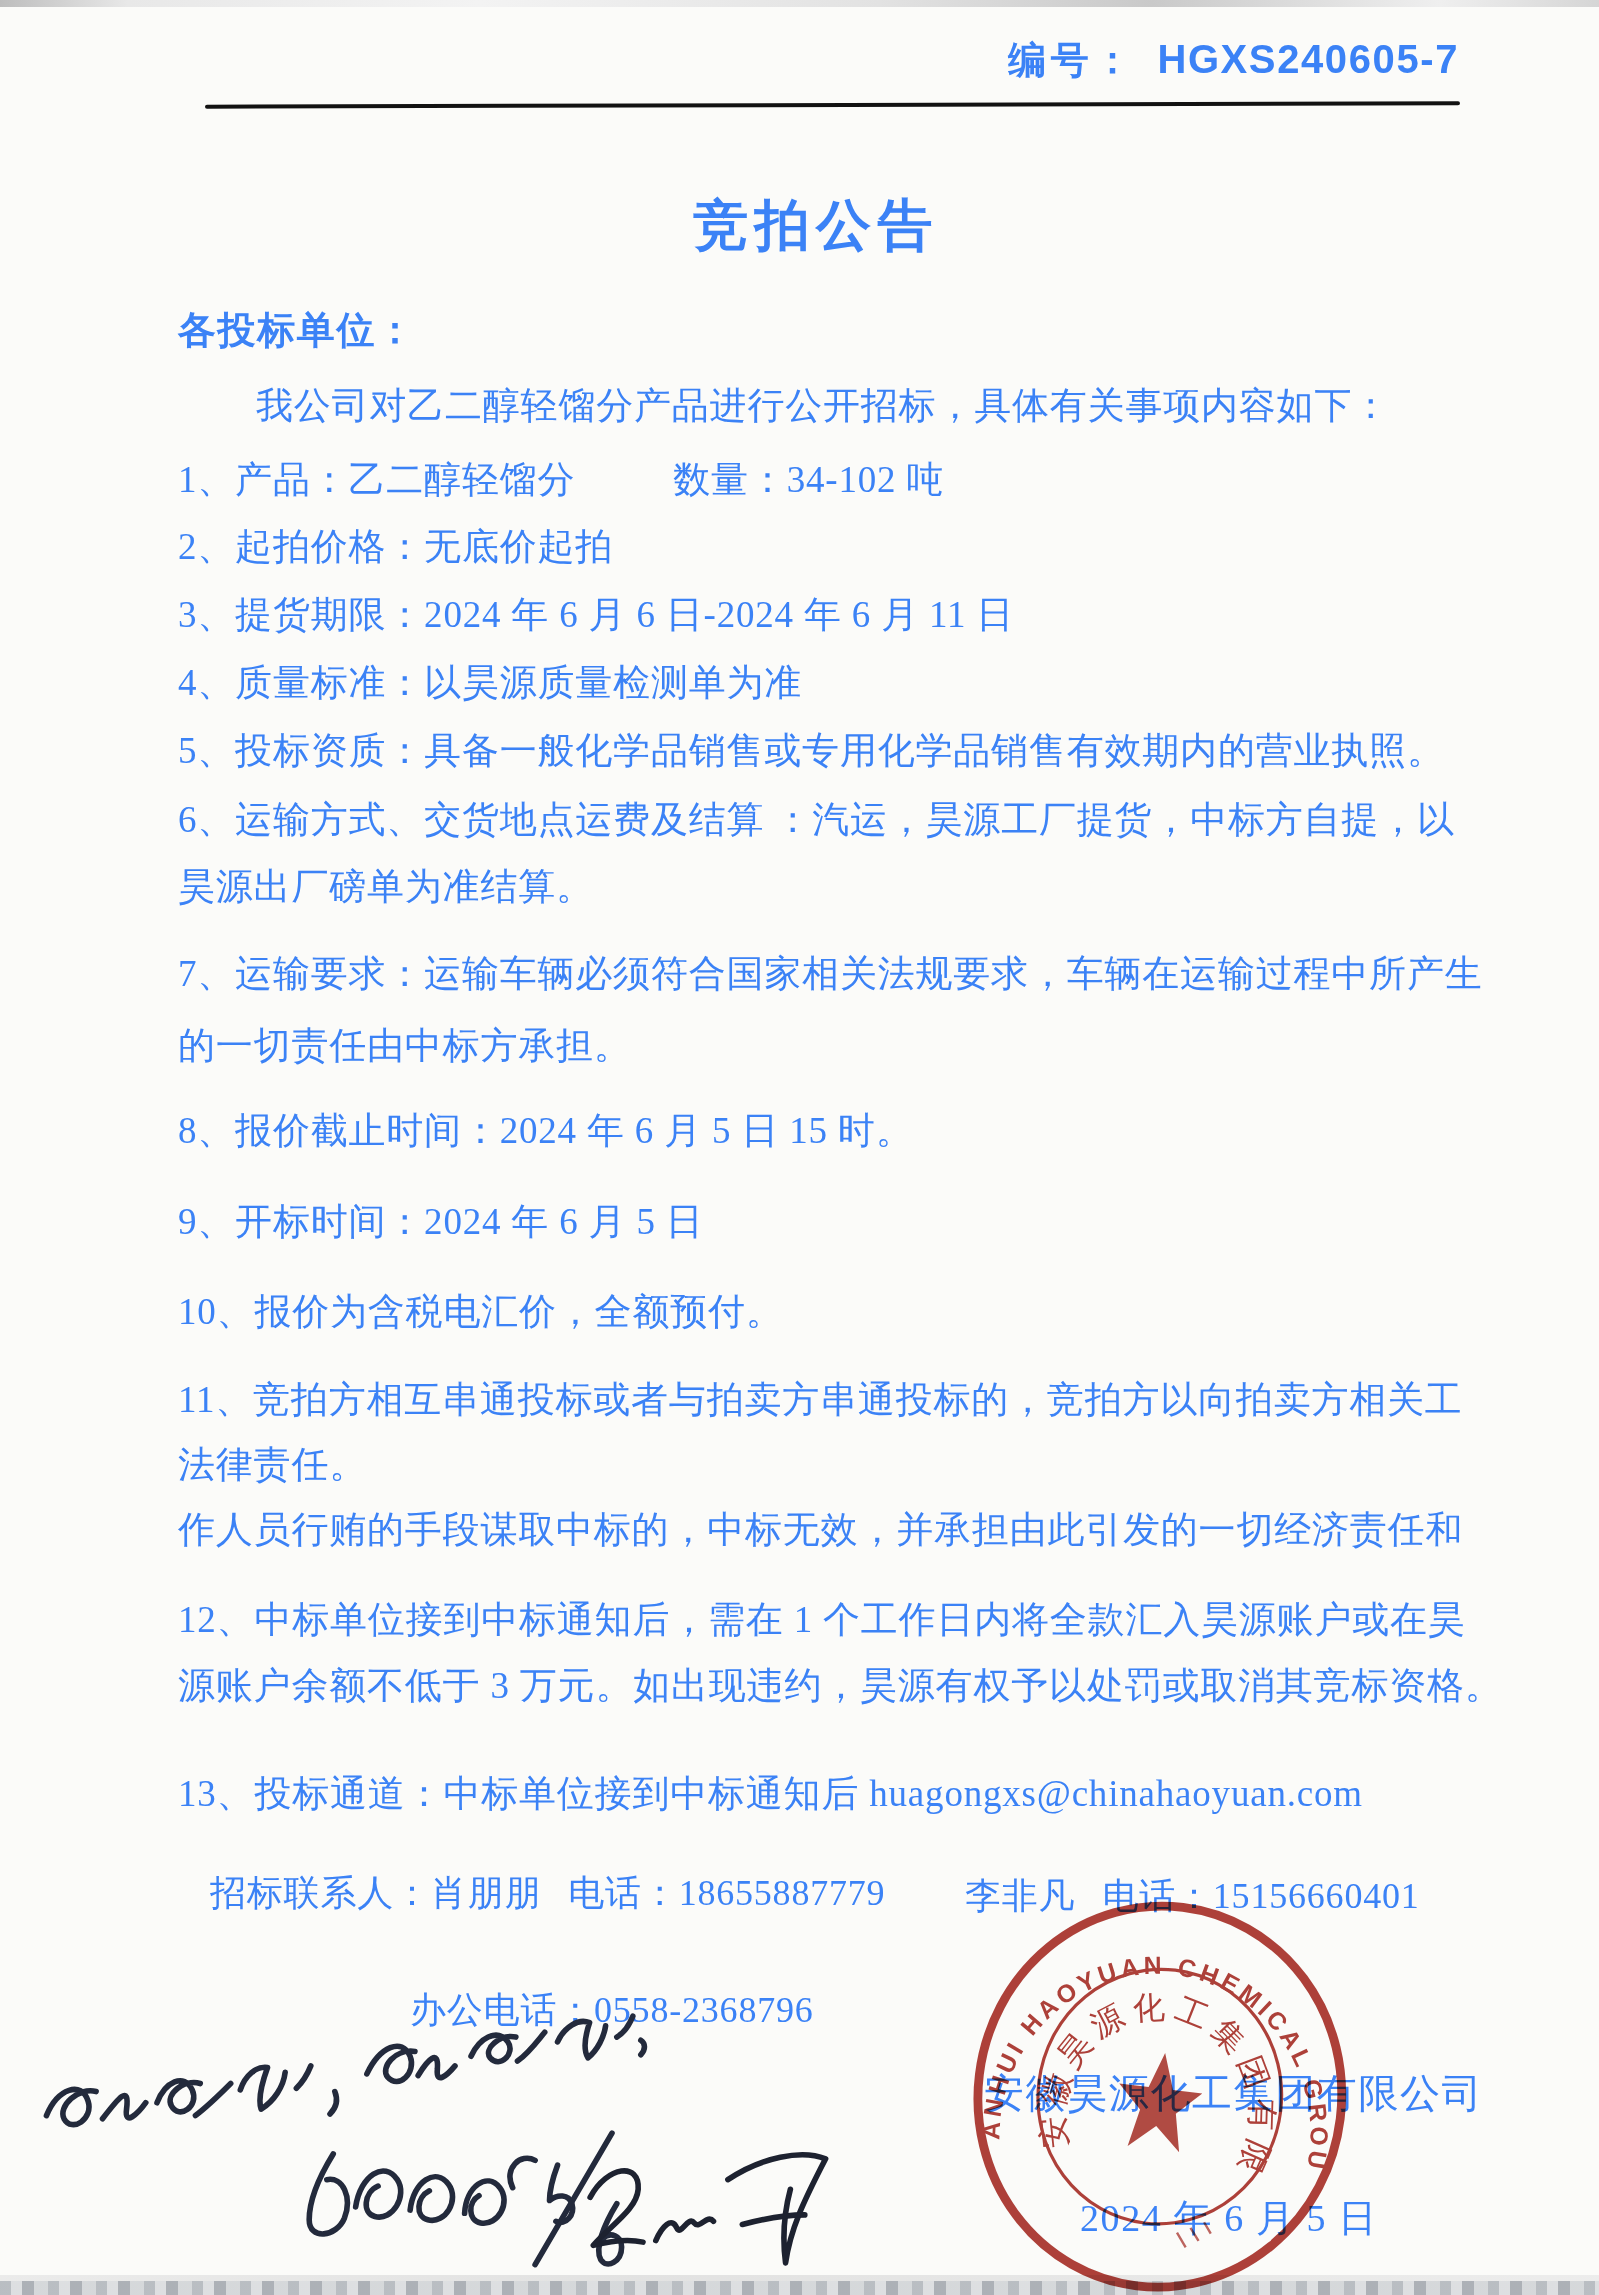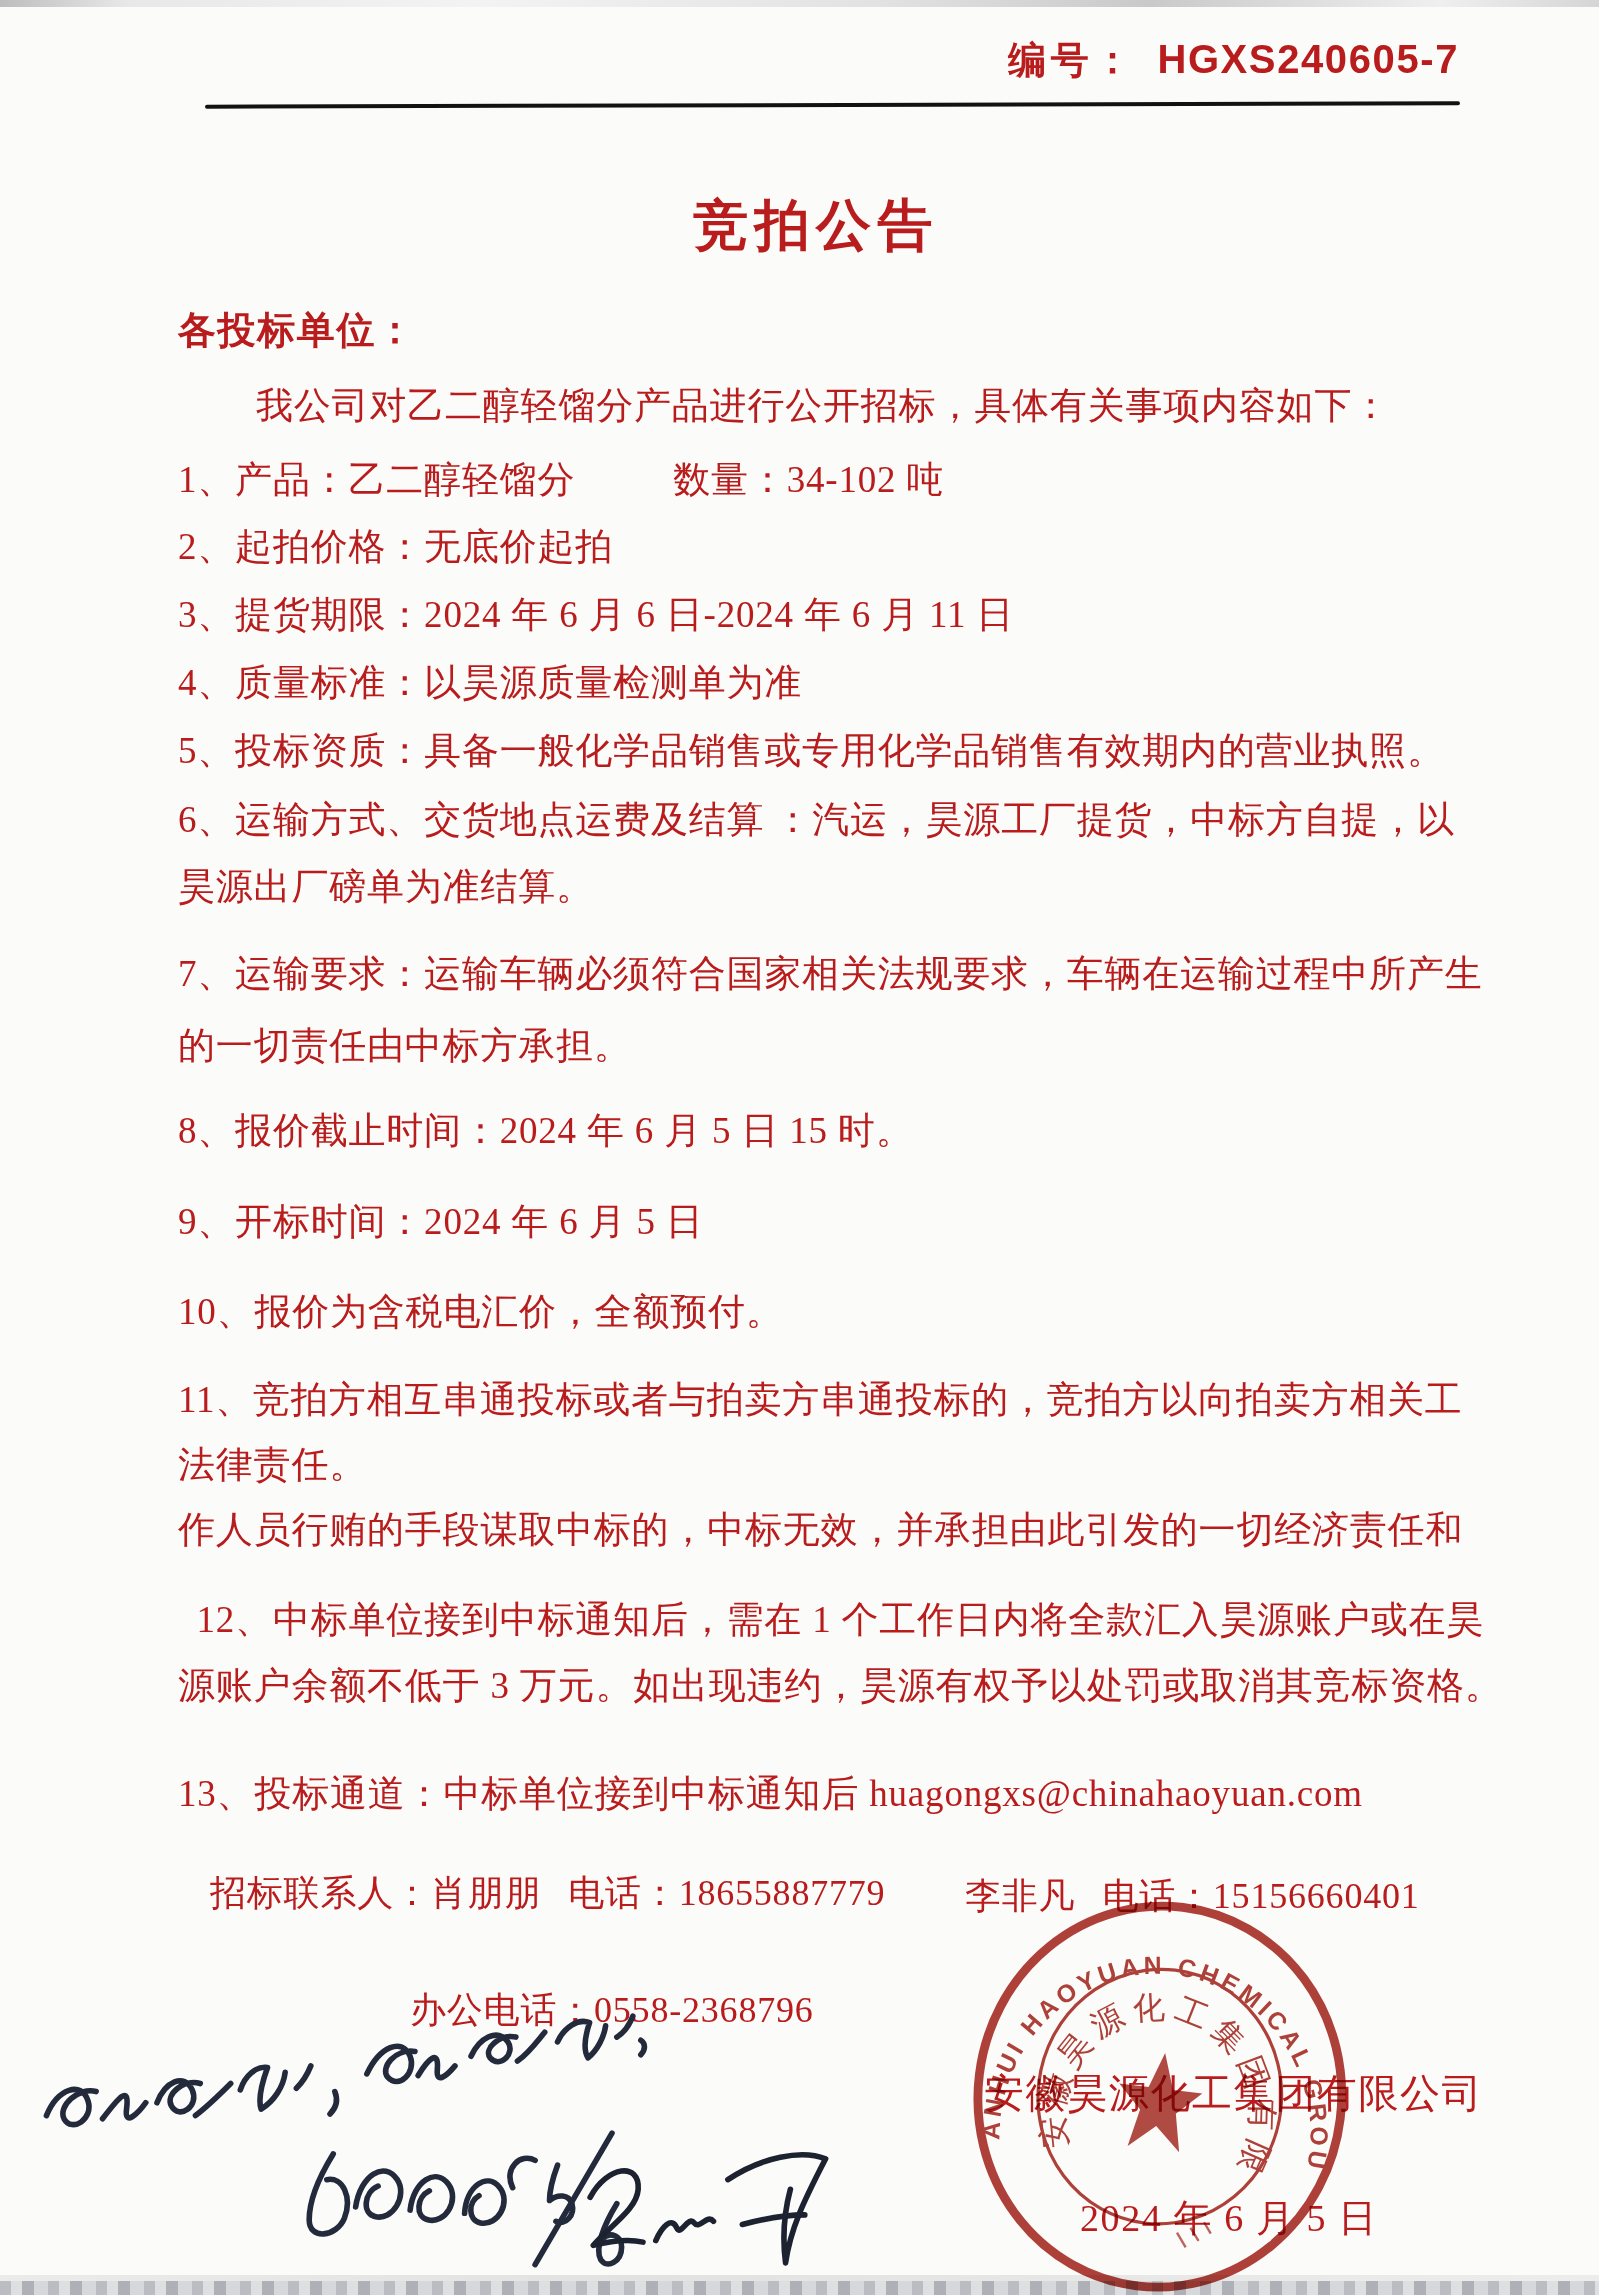--- a/index.html
+++ b/index.html
@@ -1,19 +1,19 @@
 <!DOCTYPE html>
 <html style="font-size:13px"><head>
 <meta charset="utf-8">
 <style>
   html,body{margin:0;padding:0;background:#888;}
   .page{
     position:relative; width:1600px; height:2295px; margin:0 auto;
     background:#fbfbf9; overflow:hidden;
-    font-family:"Liberation Serif","DejaVu Serif",serif; color:#b91c1c;
+    font-family:"Liberation Serif","DejaVu Serif",serif; color:#3b82f6;
   }
   .abs{position:absolute; white-space:nowrap;}
   .body-line{font-size:37px; letter-spacing:0.8px; line-height:45px;}
   .item .cont{white-space:nowrap;}
   .doc-no{font-family:"Liberation Sans","DejaVu Sans",sans-serif; font-weight:bold;}
   .doc-no .lbl{font-size:38px; letter-spacing:4.8px;}
   .doc-no .val{font-size:40px; letter-spacing:1.6px; margin-left:21px;}
   .rule{position:absolute; background:#121212; transform:rotate(-0.15deg); border-radius:2.4px;}
   .title{font-size:55px; font-weight:700; letter-spacing:6.4px; text-align:center;}
   .salut{font-size:38px; font-weight:600; letter-spacing:1.6px;}
@@ -85,21 +85,21 @@
   <div class="abs body-line item" style="top:1289px; left:178px;">
     <span>10、</span><span>报价为含税电汇价，全额预付。</span>
   </div>
 
   <div class="abs body-line item" style="top:1377px; left:178px;">
     <div><span>11、</span><span>竞拍方相互串通投标或者与拍卖方串通投标的，竞拍方以向拍卖方相关工</span></div>
     <div class="cont" style="margin-top:20px;">法律责任。</div>
     <div class="cont" style="margin-top:20px;">作人员行贿的手段谋取中标的，中标无效，并承担由此引发的一切经济责任和</div>
   </div>
 
-  <div class="abs body-line item" style="top:1597px; left:178px;text-align:center;">
+  <div class="abs body-line item" style="top:1597px; left:178px;">
     <div><span>12、</span><span>中标单位接到中标通知后，需在 1 个工作日内将全款汇入昊源账户或在昊</span></div>
     <div class="cont" style="margin-top:21px;">源账户余额不低于 3 万元。如出现违约，昊源有权予以处罚或取消其竞标资格。</div>
   </div>
 
   <div class="abs body-line item" style="top:1771px; left:178px;">
     <span>13、</span><span>投标通道：中标单位接到中标通知后 huagongxs@chinahaoyuan.com</span>
   </div>
 
   <div class="abs contact" style="top:1869px; left:210px;">
     <span>招标联系人：</span><span>肖朋朋</span><span class="sp"></span><span>电话：</span><span>18655887779</span>

